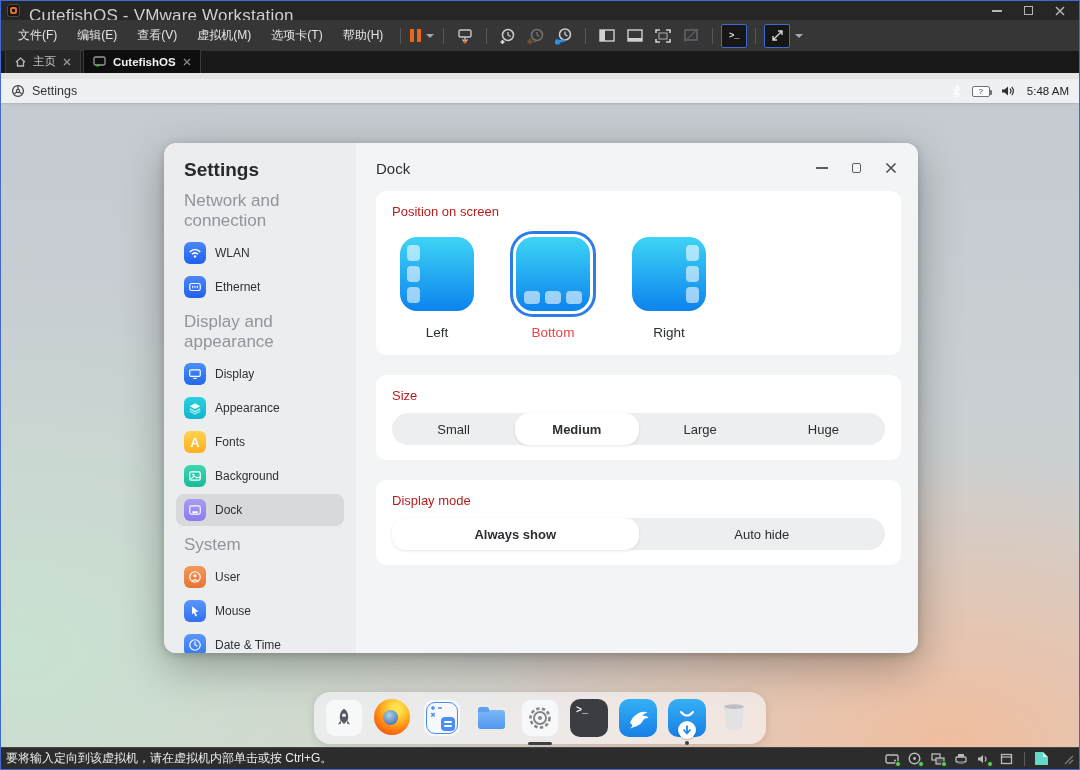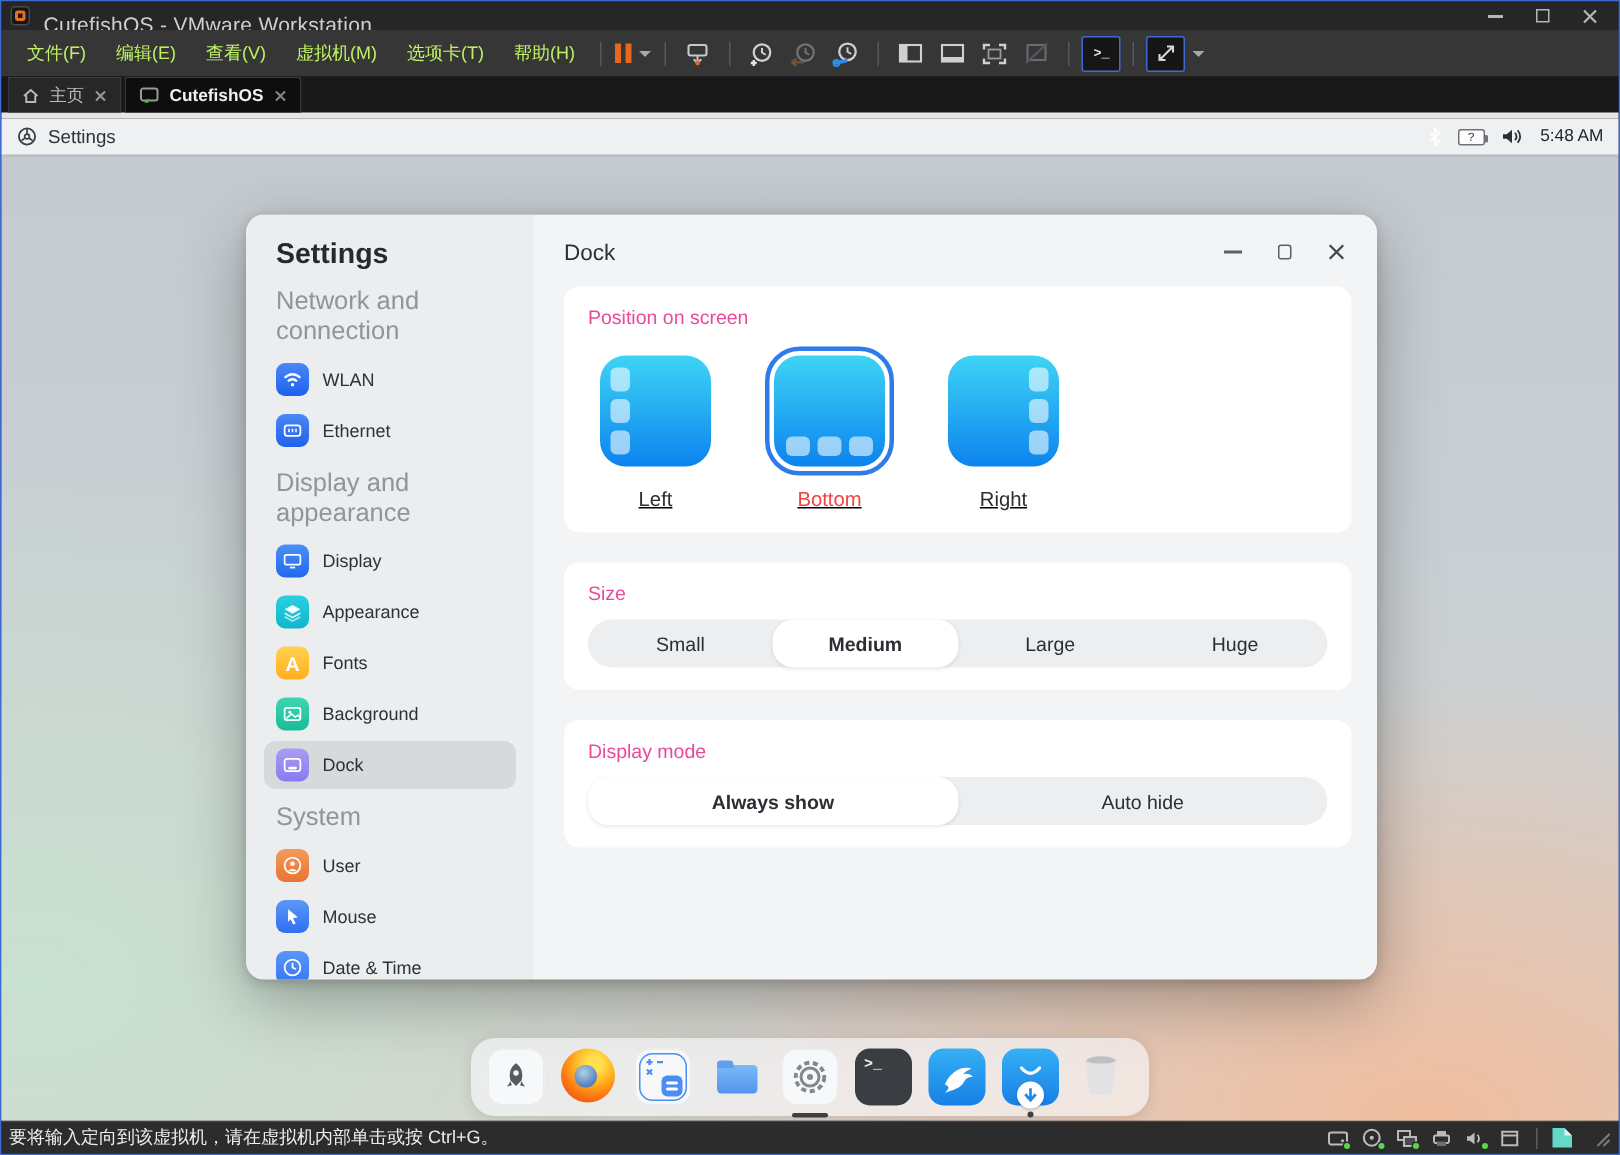--- a/index.html
+++ b/index.html
@@ -3,39 +3,39 @@
 <meta charset="utf-8">
 <style>
   * { margin:0; padding:0; box-sizing:border-box; }
   body { font-family:"Liberation Sans","DejaVu Sans",sans-serif; width:1080px; height:770px; overflow:hidden; background:#000; }
   .screen { position:relative; width:1080px; height:770px; border:1px solid #3f6ad0; background:#1b1b1b; display:flex; flex-direction:column; }
 
   
   .titlebar { height:19px; background:#262626; display:flex; align-items:center; padding:0 6px; flex:0 0 auto; }
   .vm-logo { width:13px; height:13px; border-radius:3px; background:#14161a; border:1px solid #4a4a4a; position:relative; margin-right:9px; }
   .vm-logo::before { content:""; position:absolute; inset:2px; border:2px solid #e8701a; border-radius:2px; }
-  .tb-title { font-size:14px; color:#cfcfcf; letter-spacing:.2px;margin-top:10px; }
+  .tb-title { font-size:17px; color:#cfcfcf; letter-spacing:.2px;margin-top:10px; }
   .tb-controls { margin-left:auto; display:flex; align-items:center; gap:22px; padding-right:8px; }
   .tb-min { width:10px; height:2px; background:#b5b5b5; }
   .tb-max { width:9px; height:9px; border:1.4px solid #b5b5b5; }
   .tb-close svg { display:block; }
 
   
   .menubar { height:31px; background:#363636; display:flex; align-items:center; padding:0 8px; gap:2px; flex:0 0 auto; }
-  .menu-item { font-size:12px; color:#bef264; padding:5px 9px; border-radius:2px; }
+  .menu-item { font-size:12px; color:#e5e5e5; padding:5px 9px; border-radius:2px; }
   .tool-sep { width:1px; height:16px; background:#585858; margin:0 6px; }
   .tool-btn { height:24px; min-width:26px; display:flex; align-items:center; justify-content:center; gap:2px; border-radius:2px; position:relative; }
   .tool-btn.dim { opacity:.4; }
   .pause-bars { display:flex; gap:3px; }
   .pause-bars i { display:block; width:4px; height:13px; background:#e8671b; }
   .caret { width:0; height:0; border-left:4px solid transparent; border-right:4px solid transparent; border-top:4px solid #a8a8a8; margin-left:3px; }
   .blue-box { border:1px solid #3f6ad0; background:#161616; padding:2px 4px; }
 
   
-  .tabbar { height:28px; background:#191919; display:flex; align-items:flex-end; padding:3px 4px 0 4px; gap:2px; flex:0 0 auto; border-bottom:4px solid #e5e5e5; }
+  .tabbar { height:28px; background:#191919; display:flex; align-items:flex-end; padding:3px 4px 0 4px; gap:2px; flex:0 0 auto; border-bottom:6px solid #e5e5e5; }
   .tab { height:24px; display:flex; align-items:center; gap:7px; padding:0 9px; font-size:11.5px; color:#bdbdbd; background:#272727; border:1px solid #3a3a3a; border-bottom:none; border-radius:2px 2px 0 0; }
   .tab.active { background:#0e0e0e; color:#f2f2f2; font-weight:bold; }
 
   
   .guest { position:relative; flex:1 1 auto; overflow:hidden;
     background:
       radial-gradient(760px 480px at 88% 100%, rgba(242,188,156,.95), rgba(242,188,156,0) 62%),
       radial-gradient(820px 560px at 2% 86%, rgba(200,226,209,.95), rgba(200,226,209,0) 64%),
       radial-gradient(900px 500px at 45% 115%, rgba(226,212,200,.55), rgba(226,212,200,0) 60%),
       linear-gradient(180deg,#c4cacf 0%, #c9cfd3 45%, #d5d3cf 100%);
@@ -71,24 +71,24 @@
   .font-glyph { color:#fff; font-size:13px; font-weight:bold; line-height:1; }
 
   .main { flex:1 1 auto; background:#f3f4f6; padding:12px 17px 0 20px; }
   .main-header { display:flex; align-items:center; height:26px; margin-bottom:10px; }
   .main-title { font-size:15px; color:#2c3135; }
   .win-controls { margin-left:auto; display:flex; align-items:center; gap:24px; padding-right:4px; }
   .wc-min { width:12px; height:1.6px; background:#5a5f66; }
   .wc-max { width:9.5px; height:9.5px; border:1.4px solid #5a5f66; border-radius:2px; }
 
   .card { background:#fff; border-radius:10px; padding:13px 16px 15px 16px; margin-bottom:20px; }
-  .card-label { font-size:13px; color:#ec4899; }
+  .card-label { font-size:13px; color:#b91c1c; }
 
   .pos-row { display:flex; gap:30px; margin:12px 0 0 2px; }
-  .pos-opt { display:flex; flex-direction:column; align-items:center;text-decoration:underline; }
+  .pos-opt { display:flex; flex-direction:column; align-items:center; }
   .tile-wrap { padding:6px; }
   .tile-wrap.selected { padding:3px; border:3px solid #2d7ce9; border-radius:23px; }
   .pos-tile { width:74px; height:74px; border-radius:17px; background:linear-gradient(180deg,#3ed4f4,#0c83ef); position:relative; }
   .pt-pills { position:absolute; display:flex; gap:5px; }
   .pt-pills.v { flex-direction:column; top:50%; transform:translateY(-50%); }
   .pt-pills.v.left { left:7px; }
   .pt-pills.v.right { right:7px; }
   .pt-pills.h { flex-direction:row; bottom:7px; left:50%; transform:translateX(-50%); }
   .pt-pills.v i { display:block; width:13px; height:16px; border-radius:4px; background:rgba(255,255,255,.58); }
   .pt-pills.h i { display:block; width:16px; height:13px; border-radius:4px; background:rgba(255,255,255,.58); }

